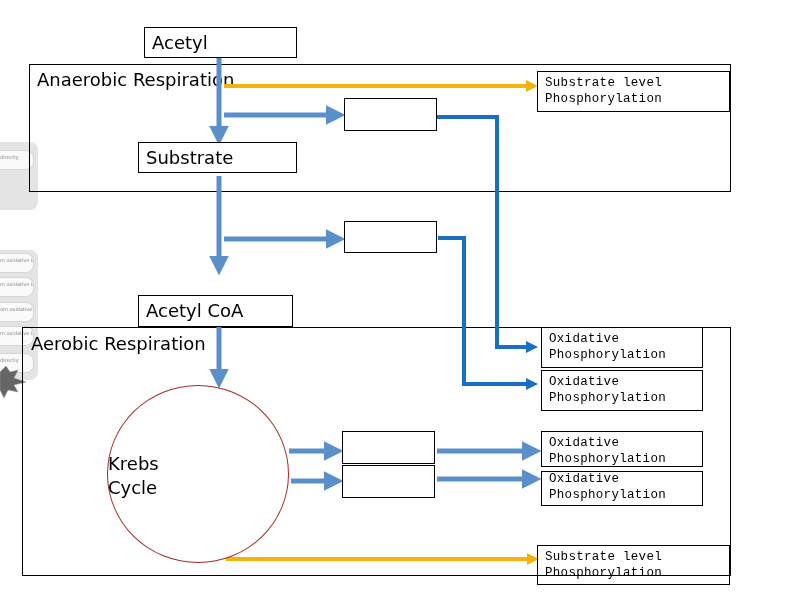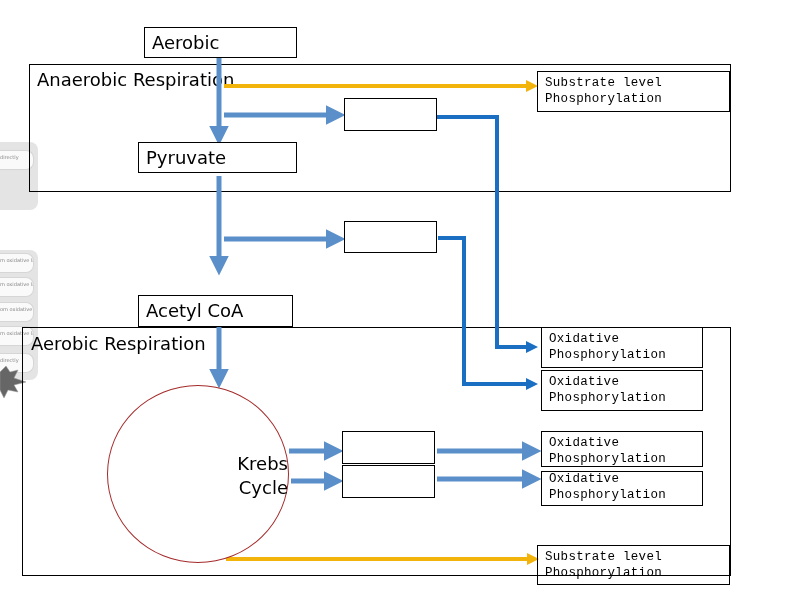--- a/index.html
+++ b/index.html
@@ -8,21 +8,21 @@
     .box { position: absolute; border: 1px solid #000; background: #fff; box-sizing: border-box; }
     .region { position: absolute; border: 1px solid #000; box-sizing: border-box; background: transparent; }
     .big-label { font-size: 18px; white-space: nowrap; }
     .node-label { position: absolute; left: 7px; top: 4px; font-size: 18px; white-space: nowrap; }
     .small-label { position: absolute; left: 7px; top: 3px; font-size: 12.5px; line-height: 16px; letter-spacing: 0.3px; white-space: nowrap; font-family: Liberation Mono, monospace; }
     svg.overlay { position: absolute; left: 0; top: 0; }
     
     .side-panel { position: absolute; left: 0; width: 38px; background: #e4e4e4; border-radius: 0 8px 8px 0; }
     .side-pill { position: absolute; left: 0; width: 34px; height: 20px; background: #fafafa; border: 1px solid #d6d6d6; border-left: none; border-radius: 0 8px 8px 0; font-size: 5px; line-height: 7px; color: #888; overflow: hidden; padding-top: 3px; box-sizing: border-box; white-space: nowrap; }
     .krebs { position: absolute; left: 107px; top: 385px; width: 182px; height: 178px; border: 1px solid #a52a2a; border-radius: 50%; box-sizing: border-box; background: #fff; }
-    .krebs-label { position: absolute; left: 0; width: 100%; top: 66px; text-align: right; font-size: 18px; line-height: 24px; white-space: pre-line; }
+    .krebs-label { position: absolute; left: 0; width: 100%; top: 66px; text-align: left; font-size: 18px; line-height: 24px; white-space: pre-line; }
   </style>
 </head>
 <body>
 
 <div class="side-panel" style="top:142px; height:68px;">
   <div class="side-pill" style="top:8px;"><span>directly</span></div>
 </div>
 <div class="side-panel" style="top:250px; height:130px;">
   <div class="side-pill" style="top:3px;"><span>m oxidative lation</span></div>
   <div class="side-pill" style="top:27px;"><span>m oxidative lation</span></div>
@@ -66,24 +66,24 @@
   <line x1="437" y1="479" x2="534" y2="479" stroke="#5b8fc9" stroke-width="5" marker-end="url(#mBlueFlow)"></line>
 
   <polyline points="437,117 497,117 497,347 532,347" fill="none" stroke="#1a6fc2" stroke-width="4" marker-end="url(#mBlueDark)"></polyline>
   <polyline points="438,238 464,238 464,384 532,384" fill="none" stroke="#1a6fc2" stroke-width="4" marker-end="url(#mBlueDark)"></polyline>
 
   <line x1="224" y1="86" x2="532" y2="86" stroke="#f2b40a" stroke-width="4" marker-end="url(#mYellow)"></line>
   <line x1="226" y1="559" x2="533" y2="559" stroke="#f2b40a" stroke-width="4" marker-end="url(#mYellow)"></line>
 </svg>
 
 <div class="box" style="left:144px; top:27px; width:153px; height:31px;">
-  <span class="node-label">Aerobic</span>
+  <span class="node-label">Acetyl</span>
 </div>
 <div class="box" style="left:138px; top:142px; width:159px; height:31px;">
-  <span class="node-label">Pyruvate</span>
+  <span class="node-label">Substrate</span>
 </div>
 <div class="box" style="left:138px; top:273px; width:155px; height:32px;margin-top:22px;">
   <span class="node-label">Acetyl CoA</span>
 </div>
 
 <div class="krebs">
   <div class="krebs-label">Krebs
 Cycle</div>
 </div>
 

